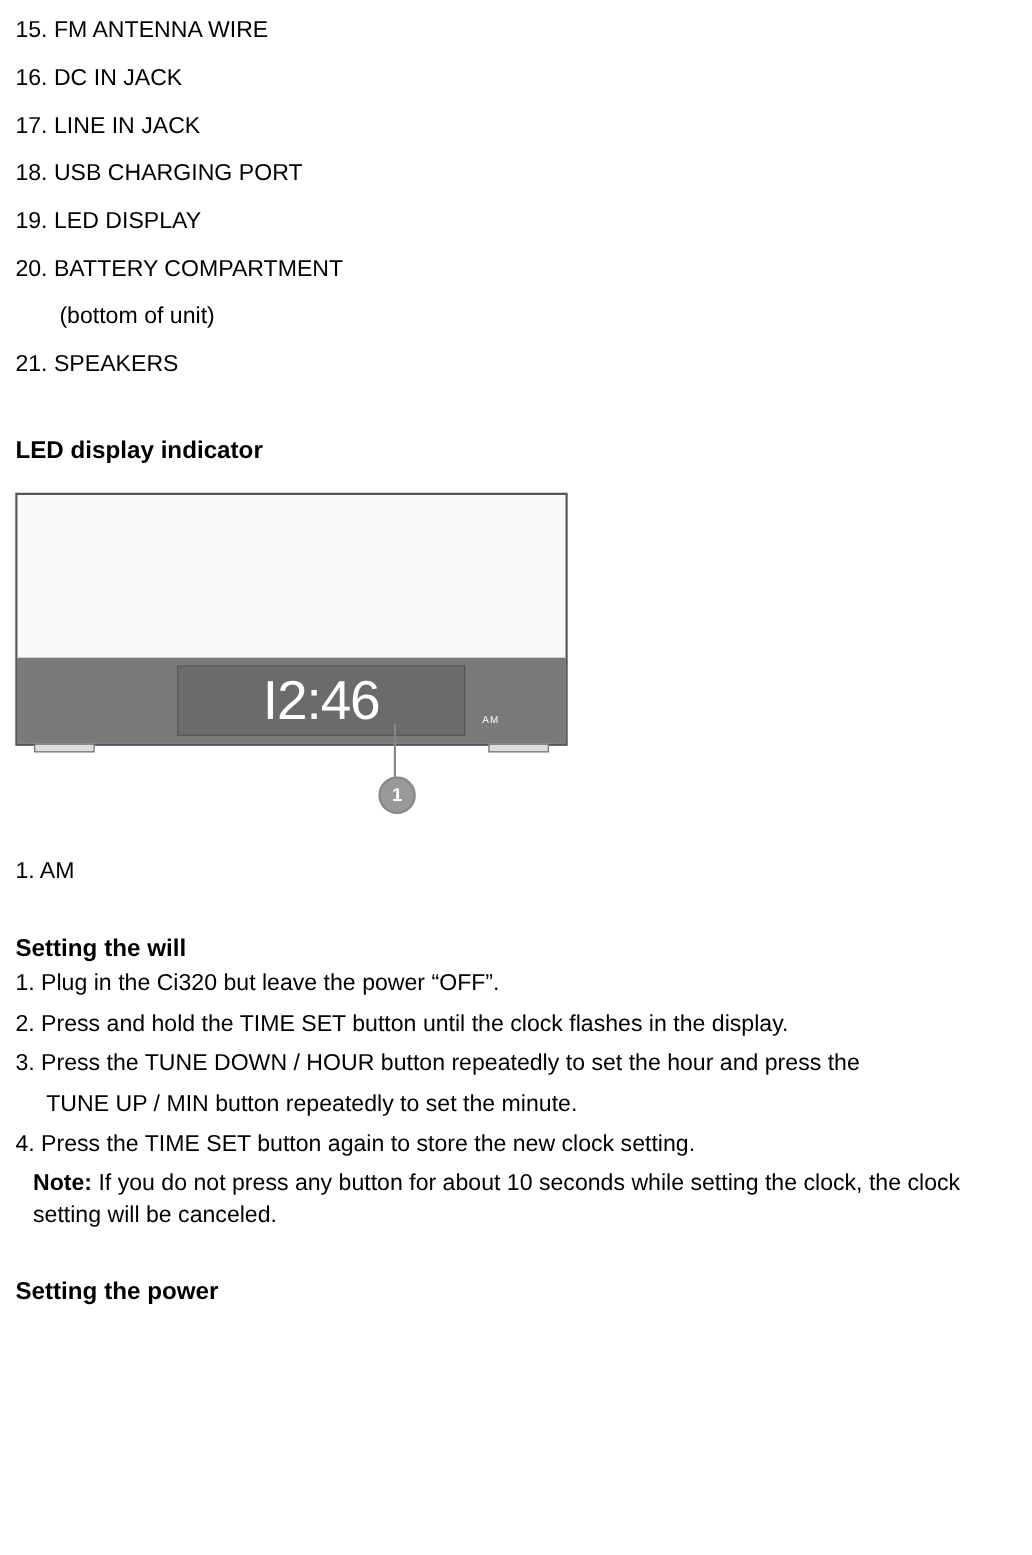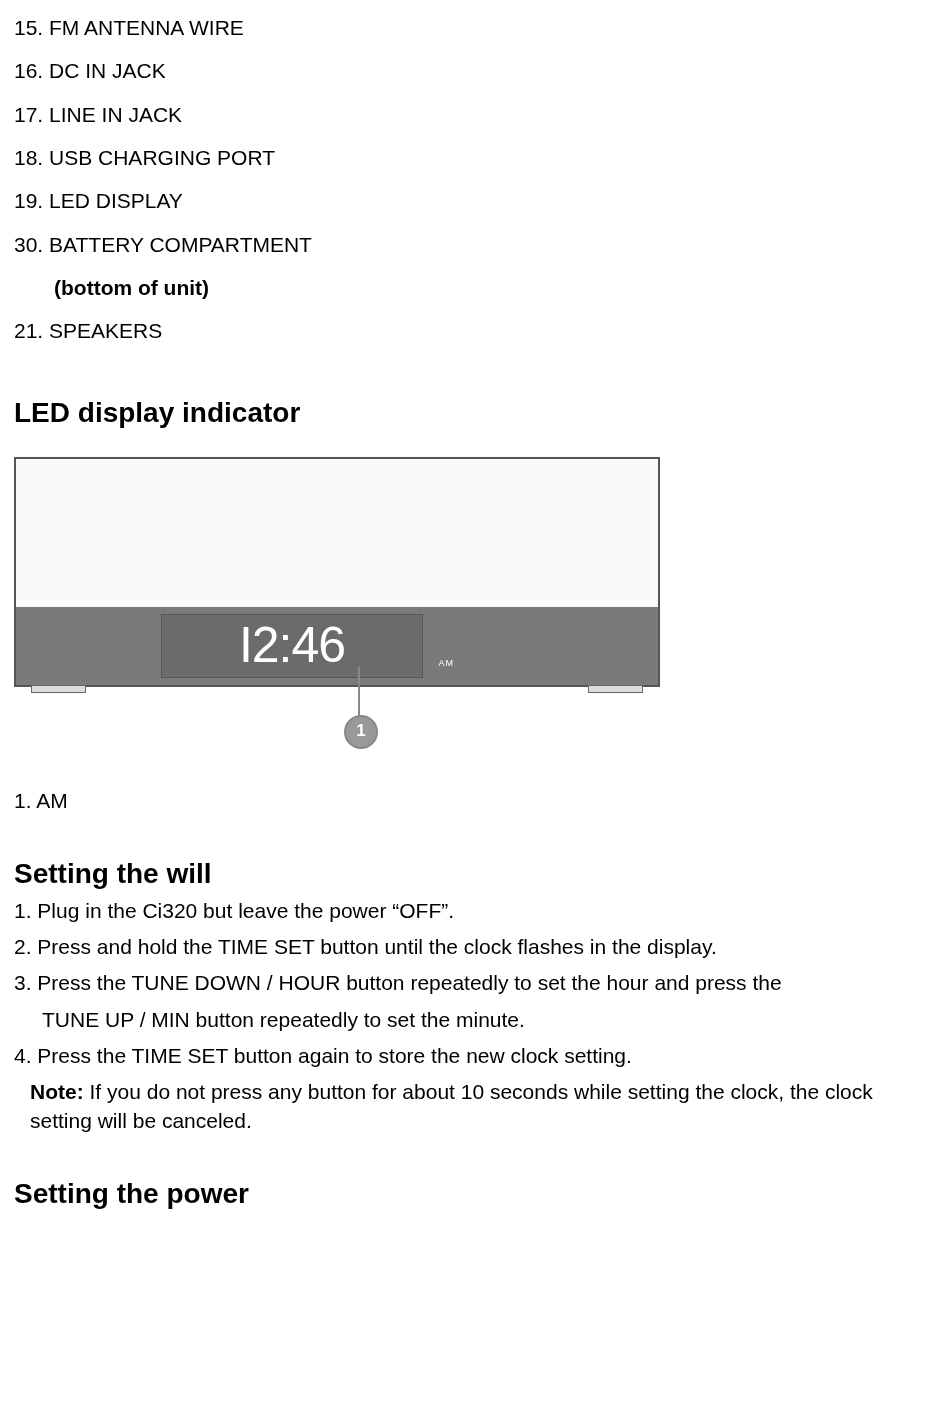--- a/index.html
+++ b/index.html
@@ -13,36 +13,35 @@
       box-sizing: border-box;
     }
     .parts-list {
       margin: 0 0 48px 0;
     }
     .parts-list .line {
       margin: 0 0 15px 0;
     }
     .parts-list .subline {
       margin: 0 0 15px 40px;
-      font-weight: bold;
     }
     h2 {
-      font-size: 28px;
+      font-size: 22px;
       font-weight: bold;
       margin: 40px 0 25px 0;
     }
     h2.tight {
       margin: 40px 0 4px 0;
     }
     .figure-wrap {
       margin: 0 0 30px 0;
     }
     .device {
       position: relative;
-      width: 646px;
+      width: 502px;
       height: 230px;
       border: 2.5px solid #555;
       background: #c4b5fd;
       box-sizing: border-box;
     }
     .device-top {
       position: absolute;
       left: 0;
       right: 0;
       top: 0;
@@ -148,21 +147,21 @@
   </style>
 </head>
 <body>
 
 <div class="parts-list">
   <div class="line">15. FM ANTENNA WIRE</div>
   <div class="line">16. DC IN JACK</div>
   <div class="line">17. LINE IN JACK</div>
   <div class="line">18. USB CHARGING PORT</div>
   <div class="line">19. LED DISPLAY</div>
-  <div class="line">30. BATTERY COMPARTMENT</div>
+  <div class="line">20. BATTERY COMPARTMENT</div>
   <div class="subline">(bottom of unit)</div>
   <div class="line">21. SPEAKERS</div>
 </div>
 
 <h2>LED display indicator</h2>
 
 <div class="figure-wrap">
   <div class="figure-box">
     <div class="device">
       <div class="device-top"></div>

